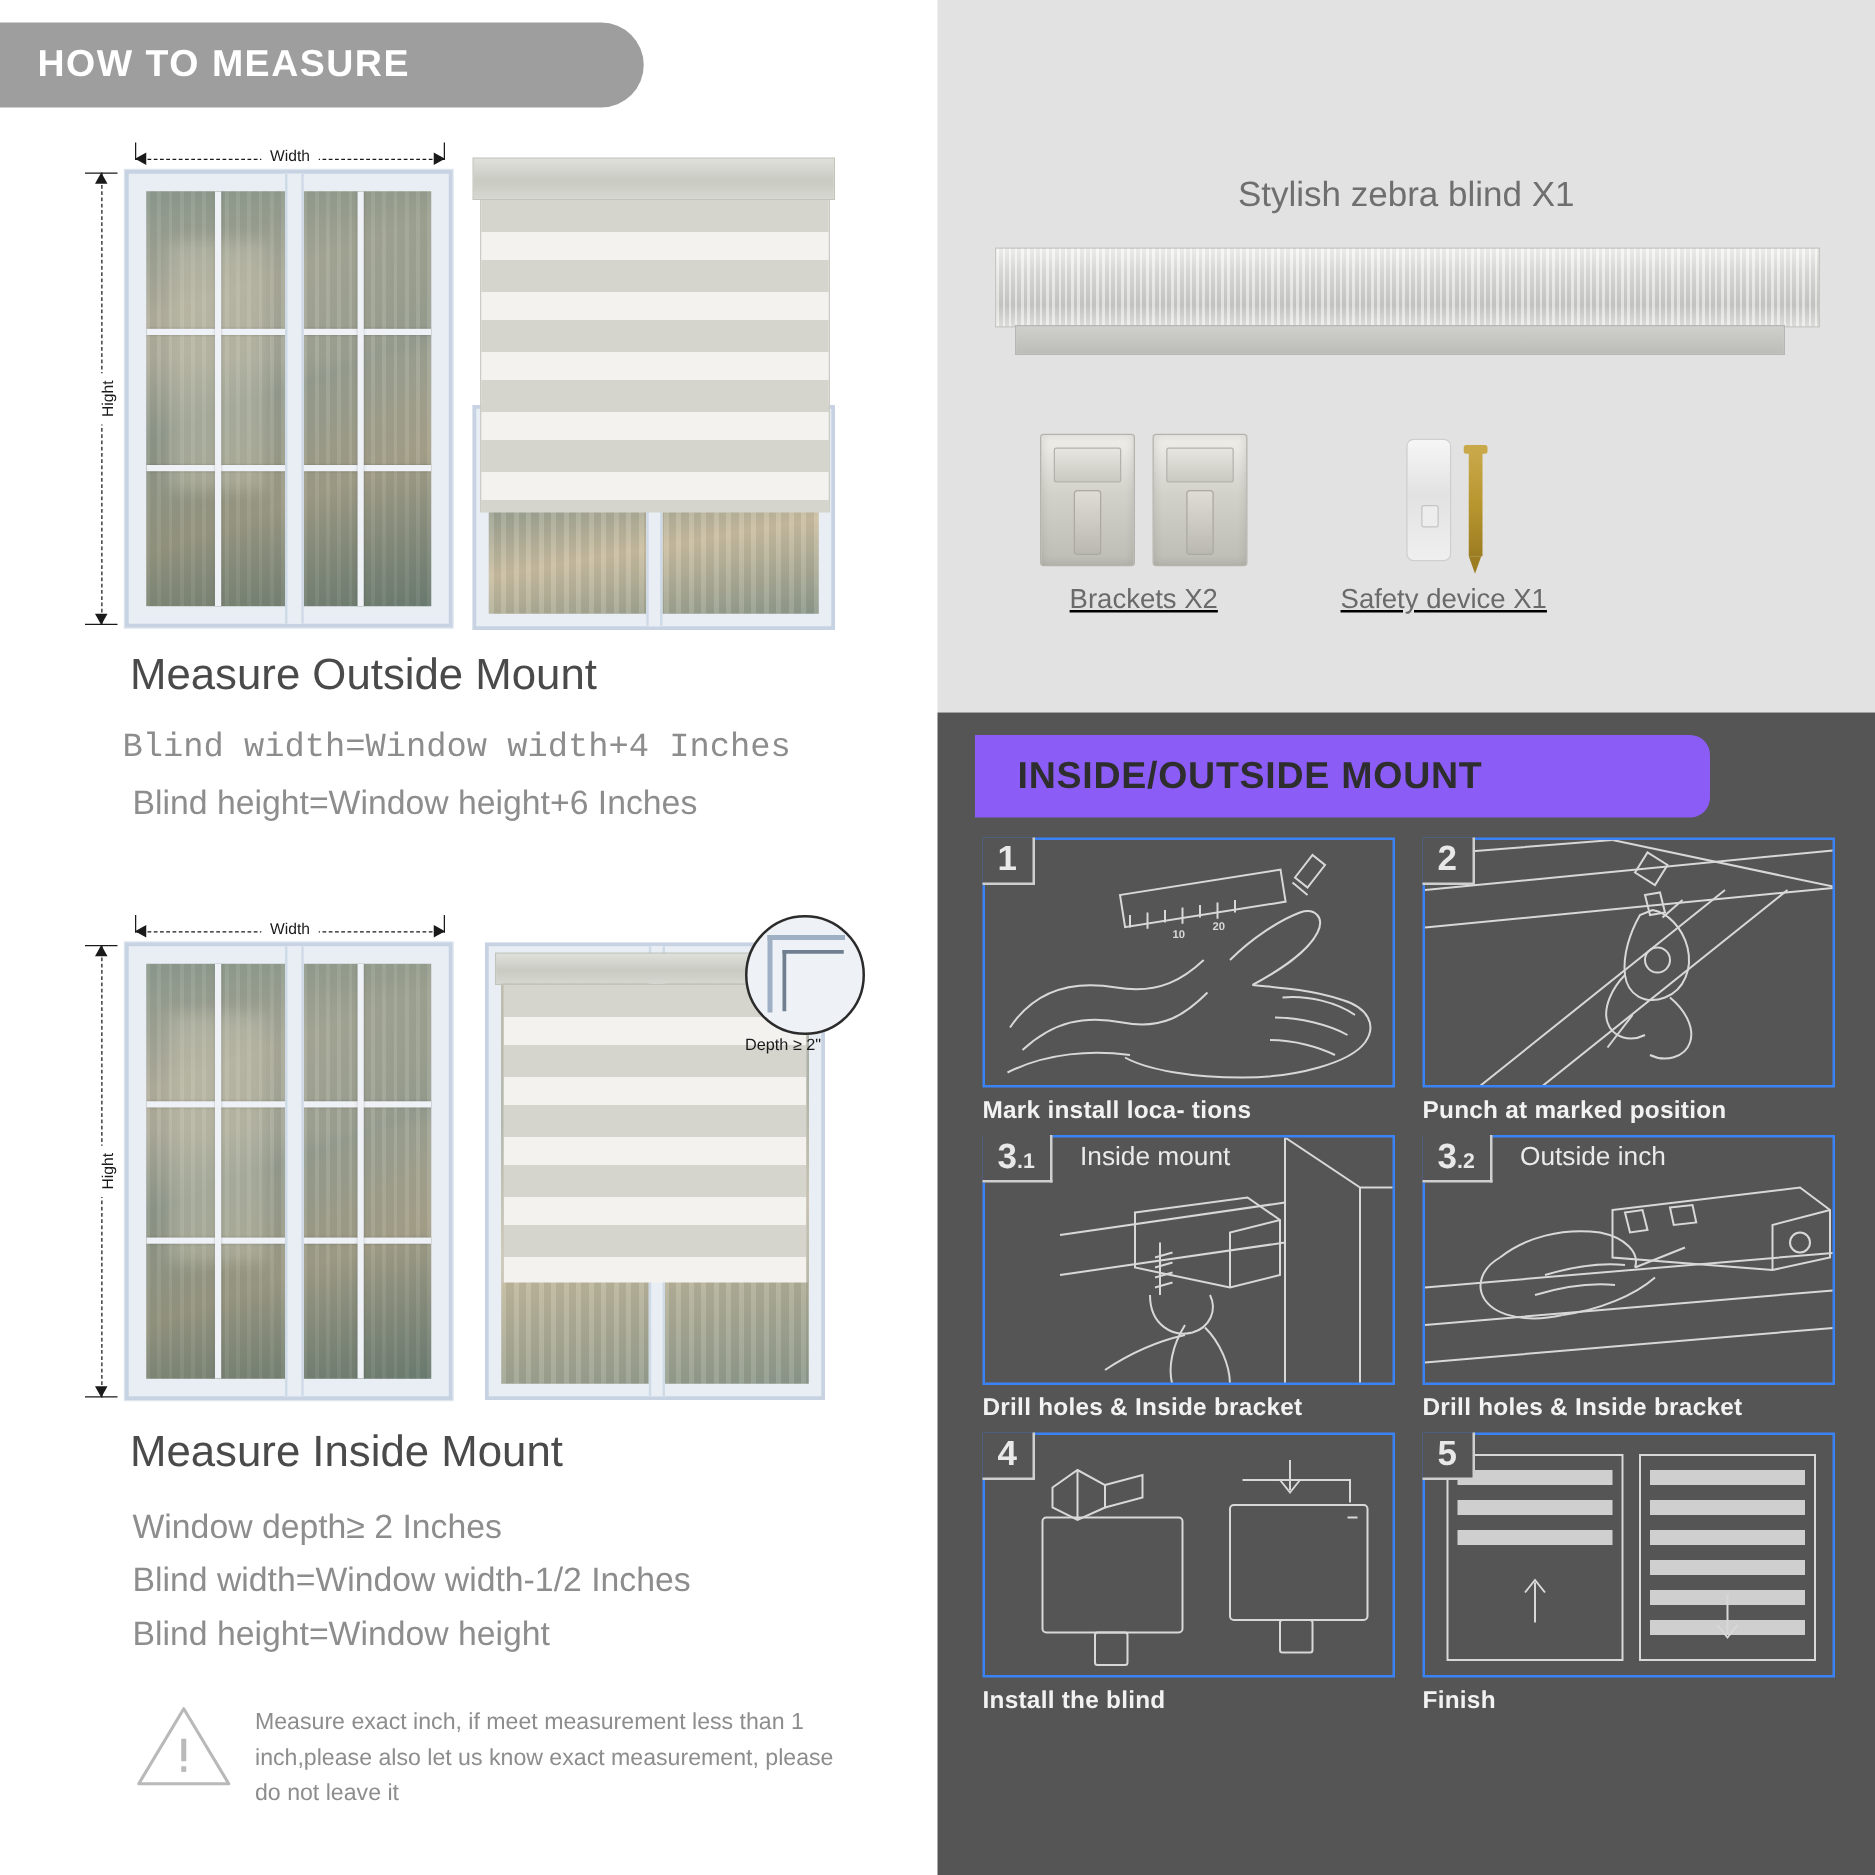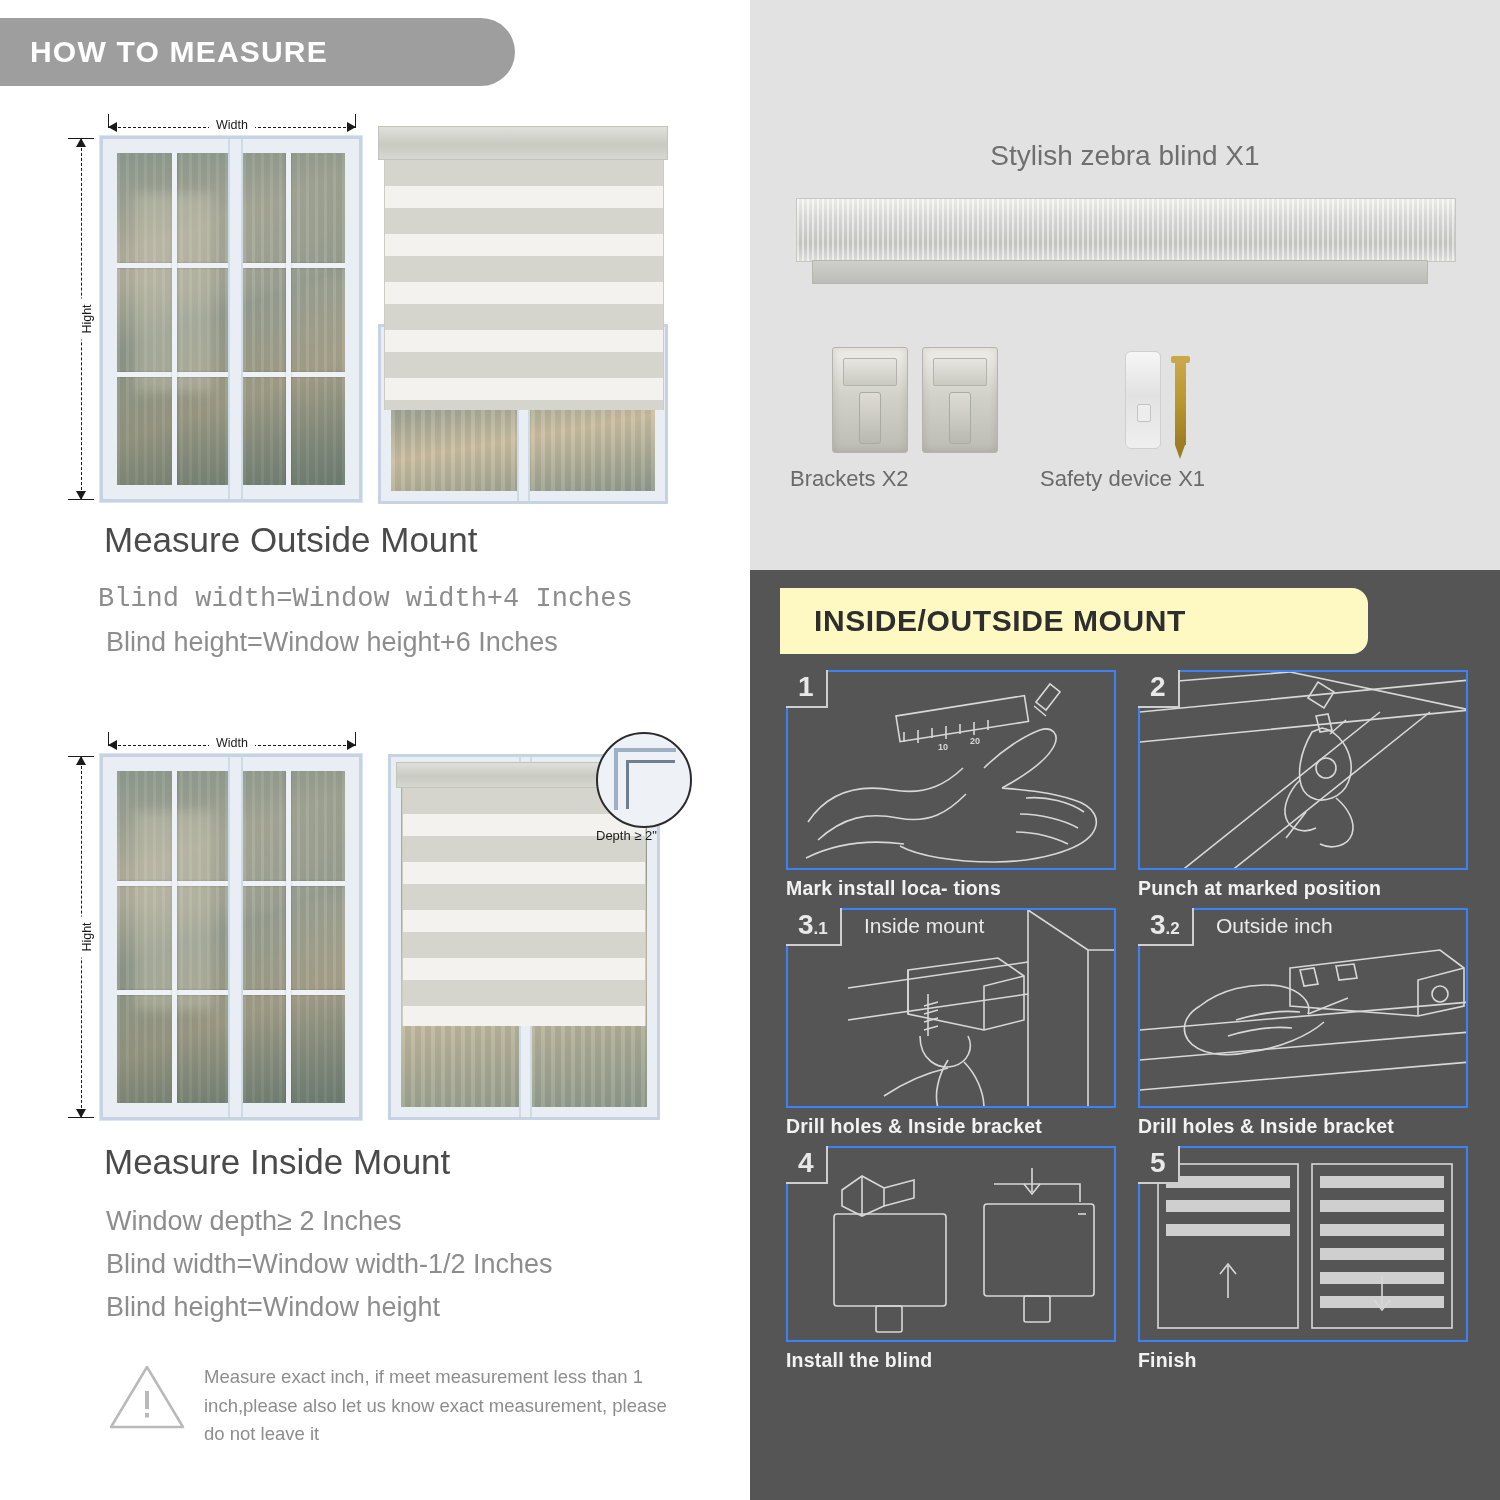--- a/index.html
+++ b/index.html
@@ -332,21 +332,23 @@
     box-sizing: border-box;
   }
 
   .parts-row {
     position: absolute;
     left: 40px; top: 340px;
     width: 680px;
     display: flex;
   }
   .part-cell {
+    text-align: center;
     position: relative;
+    text-decoration: underline;
   }
   .part-art {
     height: 120px;
     display: flex;
     align-items: center;
     justify-content: center;
     gap: 14px;
   }
   .part-label {
     margin-top: 6px;
@@ -419,21 +421,21 @@
   .right-bot {
     position: absolute;
     left: 750px; top: 570px;
     width: 750px; height: 930px;
     background: #555555;
     box-sizing: border-box;
   }
   .header-pill.rb {
     left: 30px; top: 18px;
     width: 588px; height: 66px;
-    background: #fef9c3;
+    background: #8b5cf6;
     border-radius: 0 16px 16px 0;
     padding-left: 34px;
   }
   .header-pill.rb .htxt {
     color: #2e2e2e;
     font-size: 30px;
     font-weight: bold;
     letter-spacing: 0.6px;
   }
 

